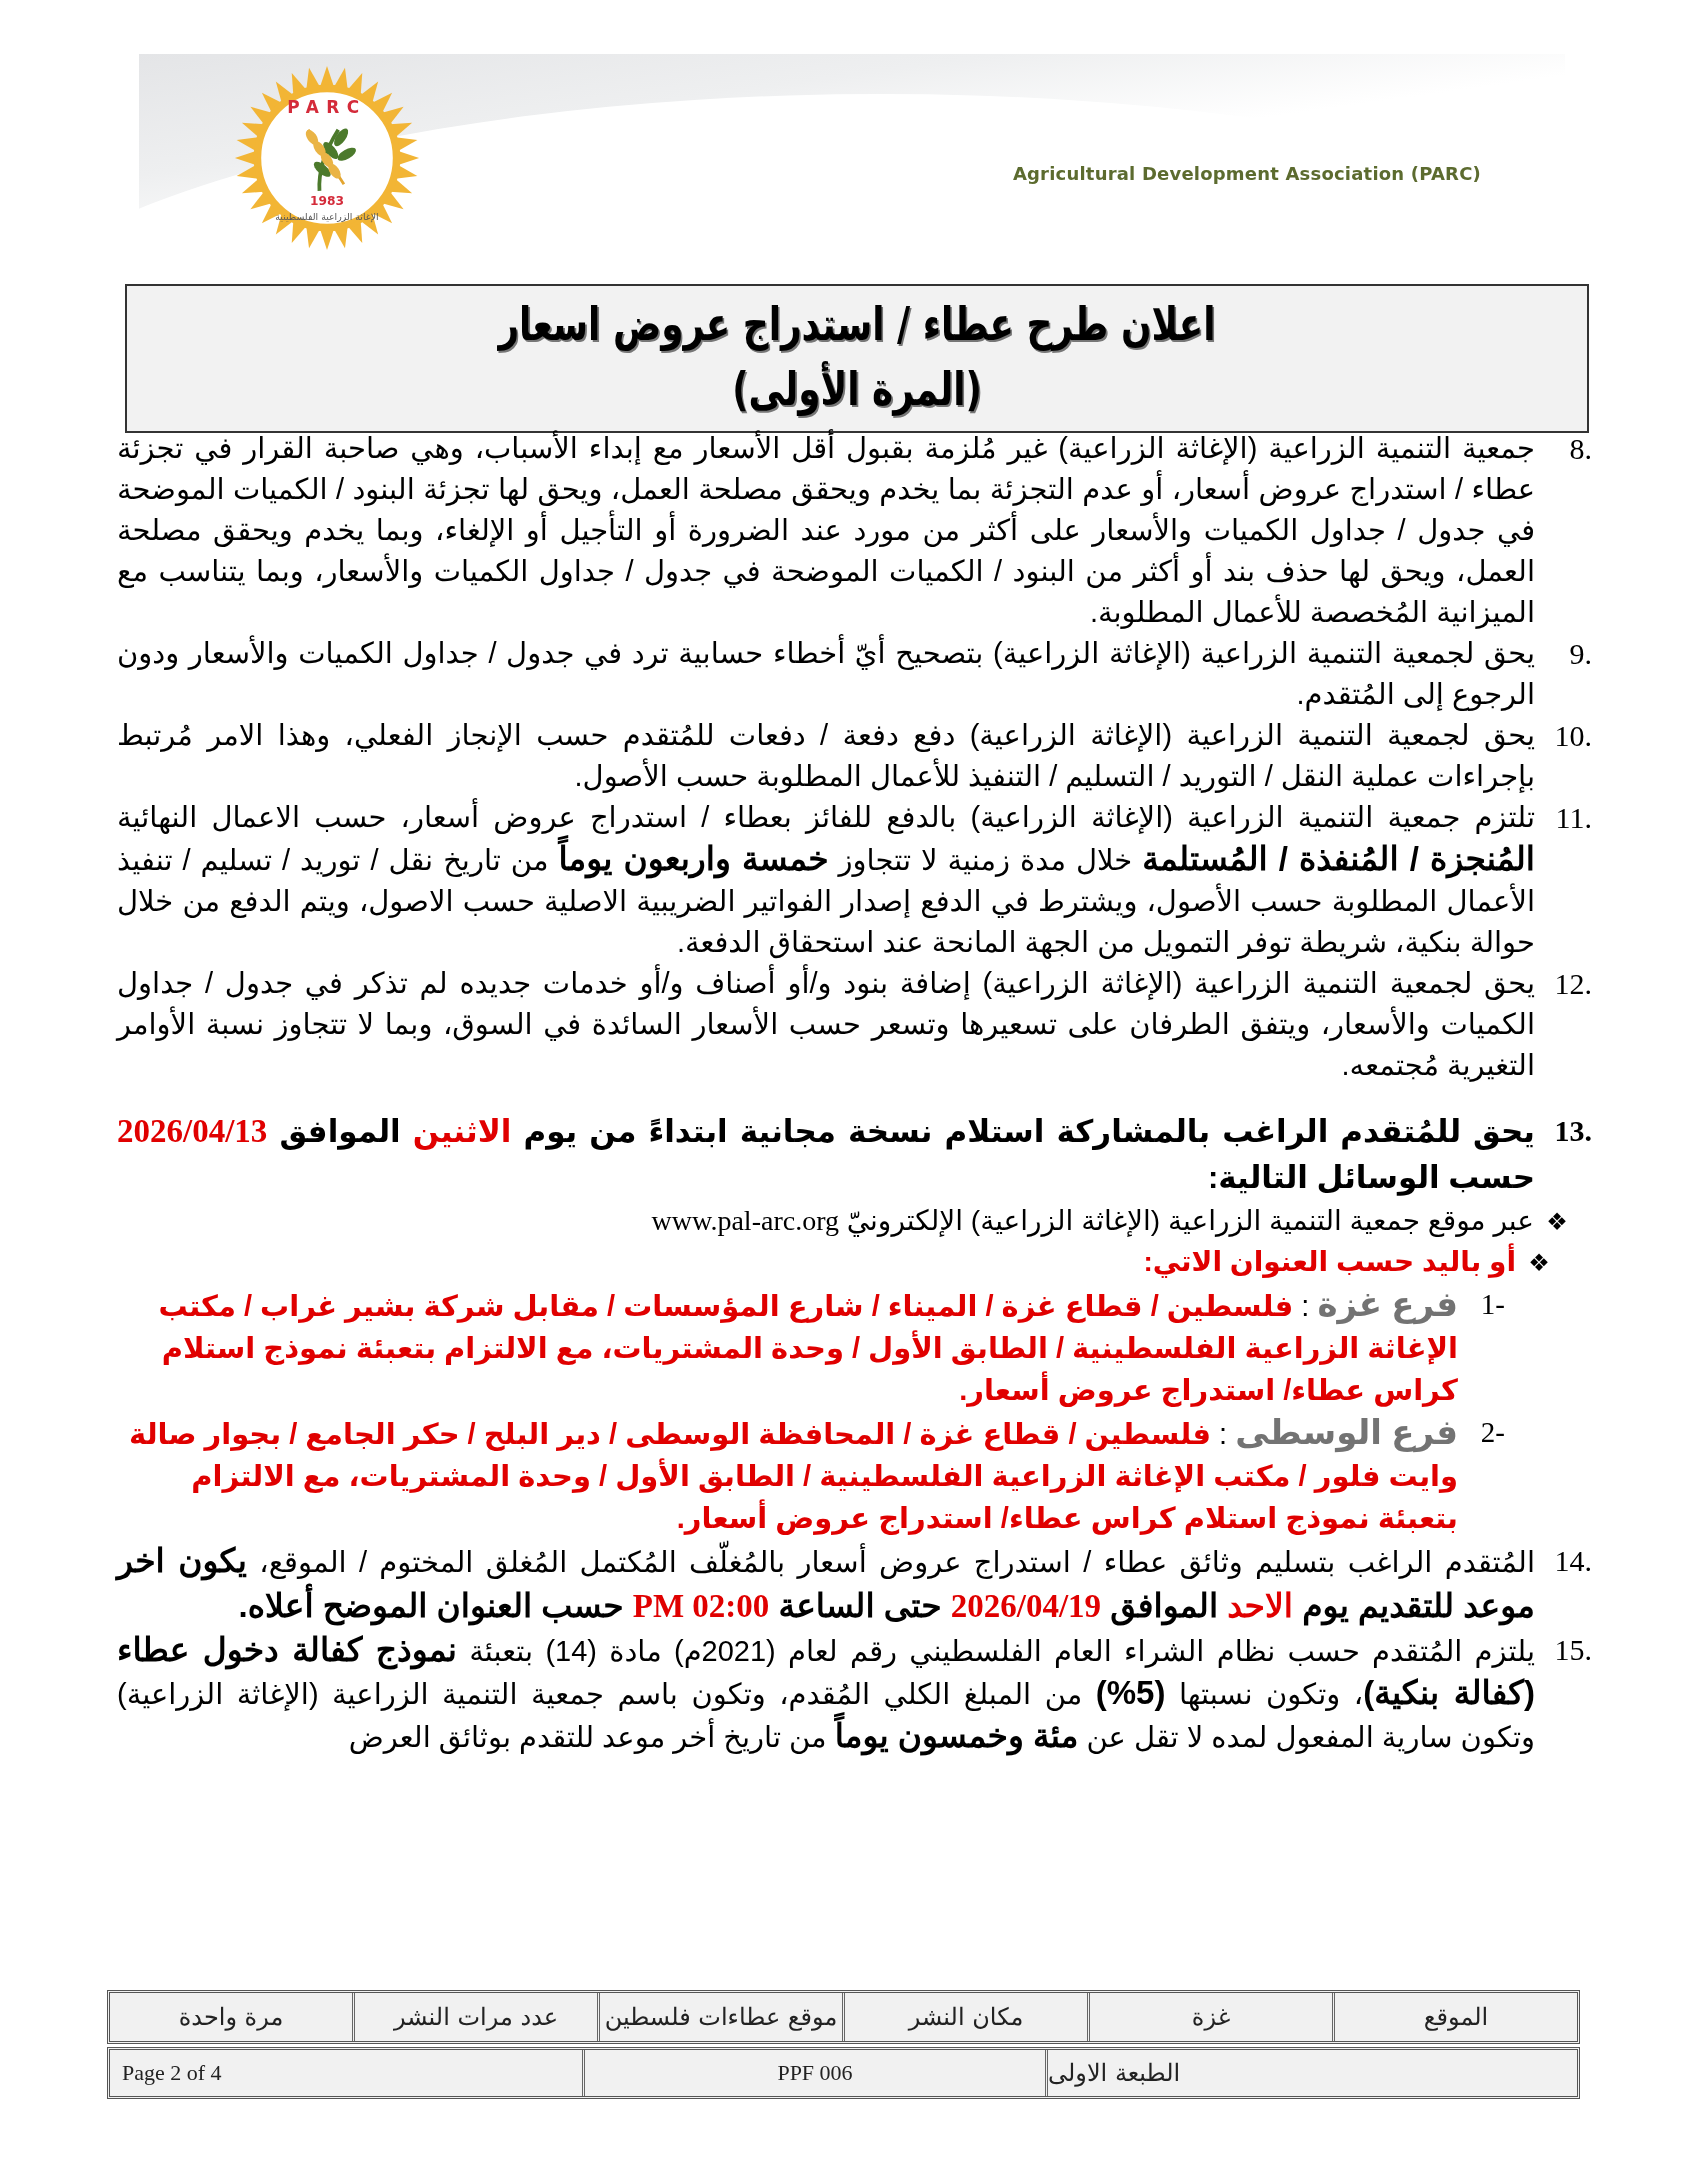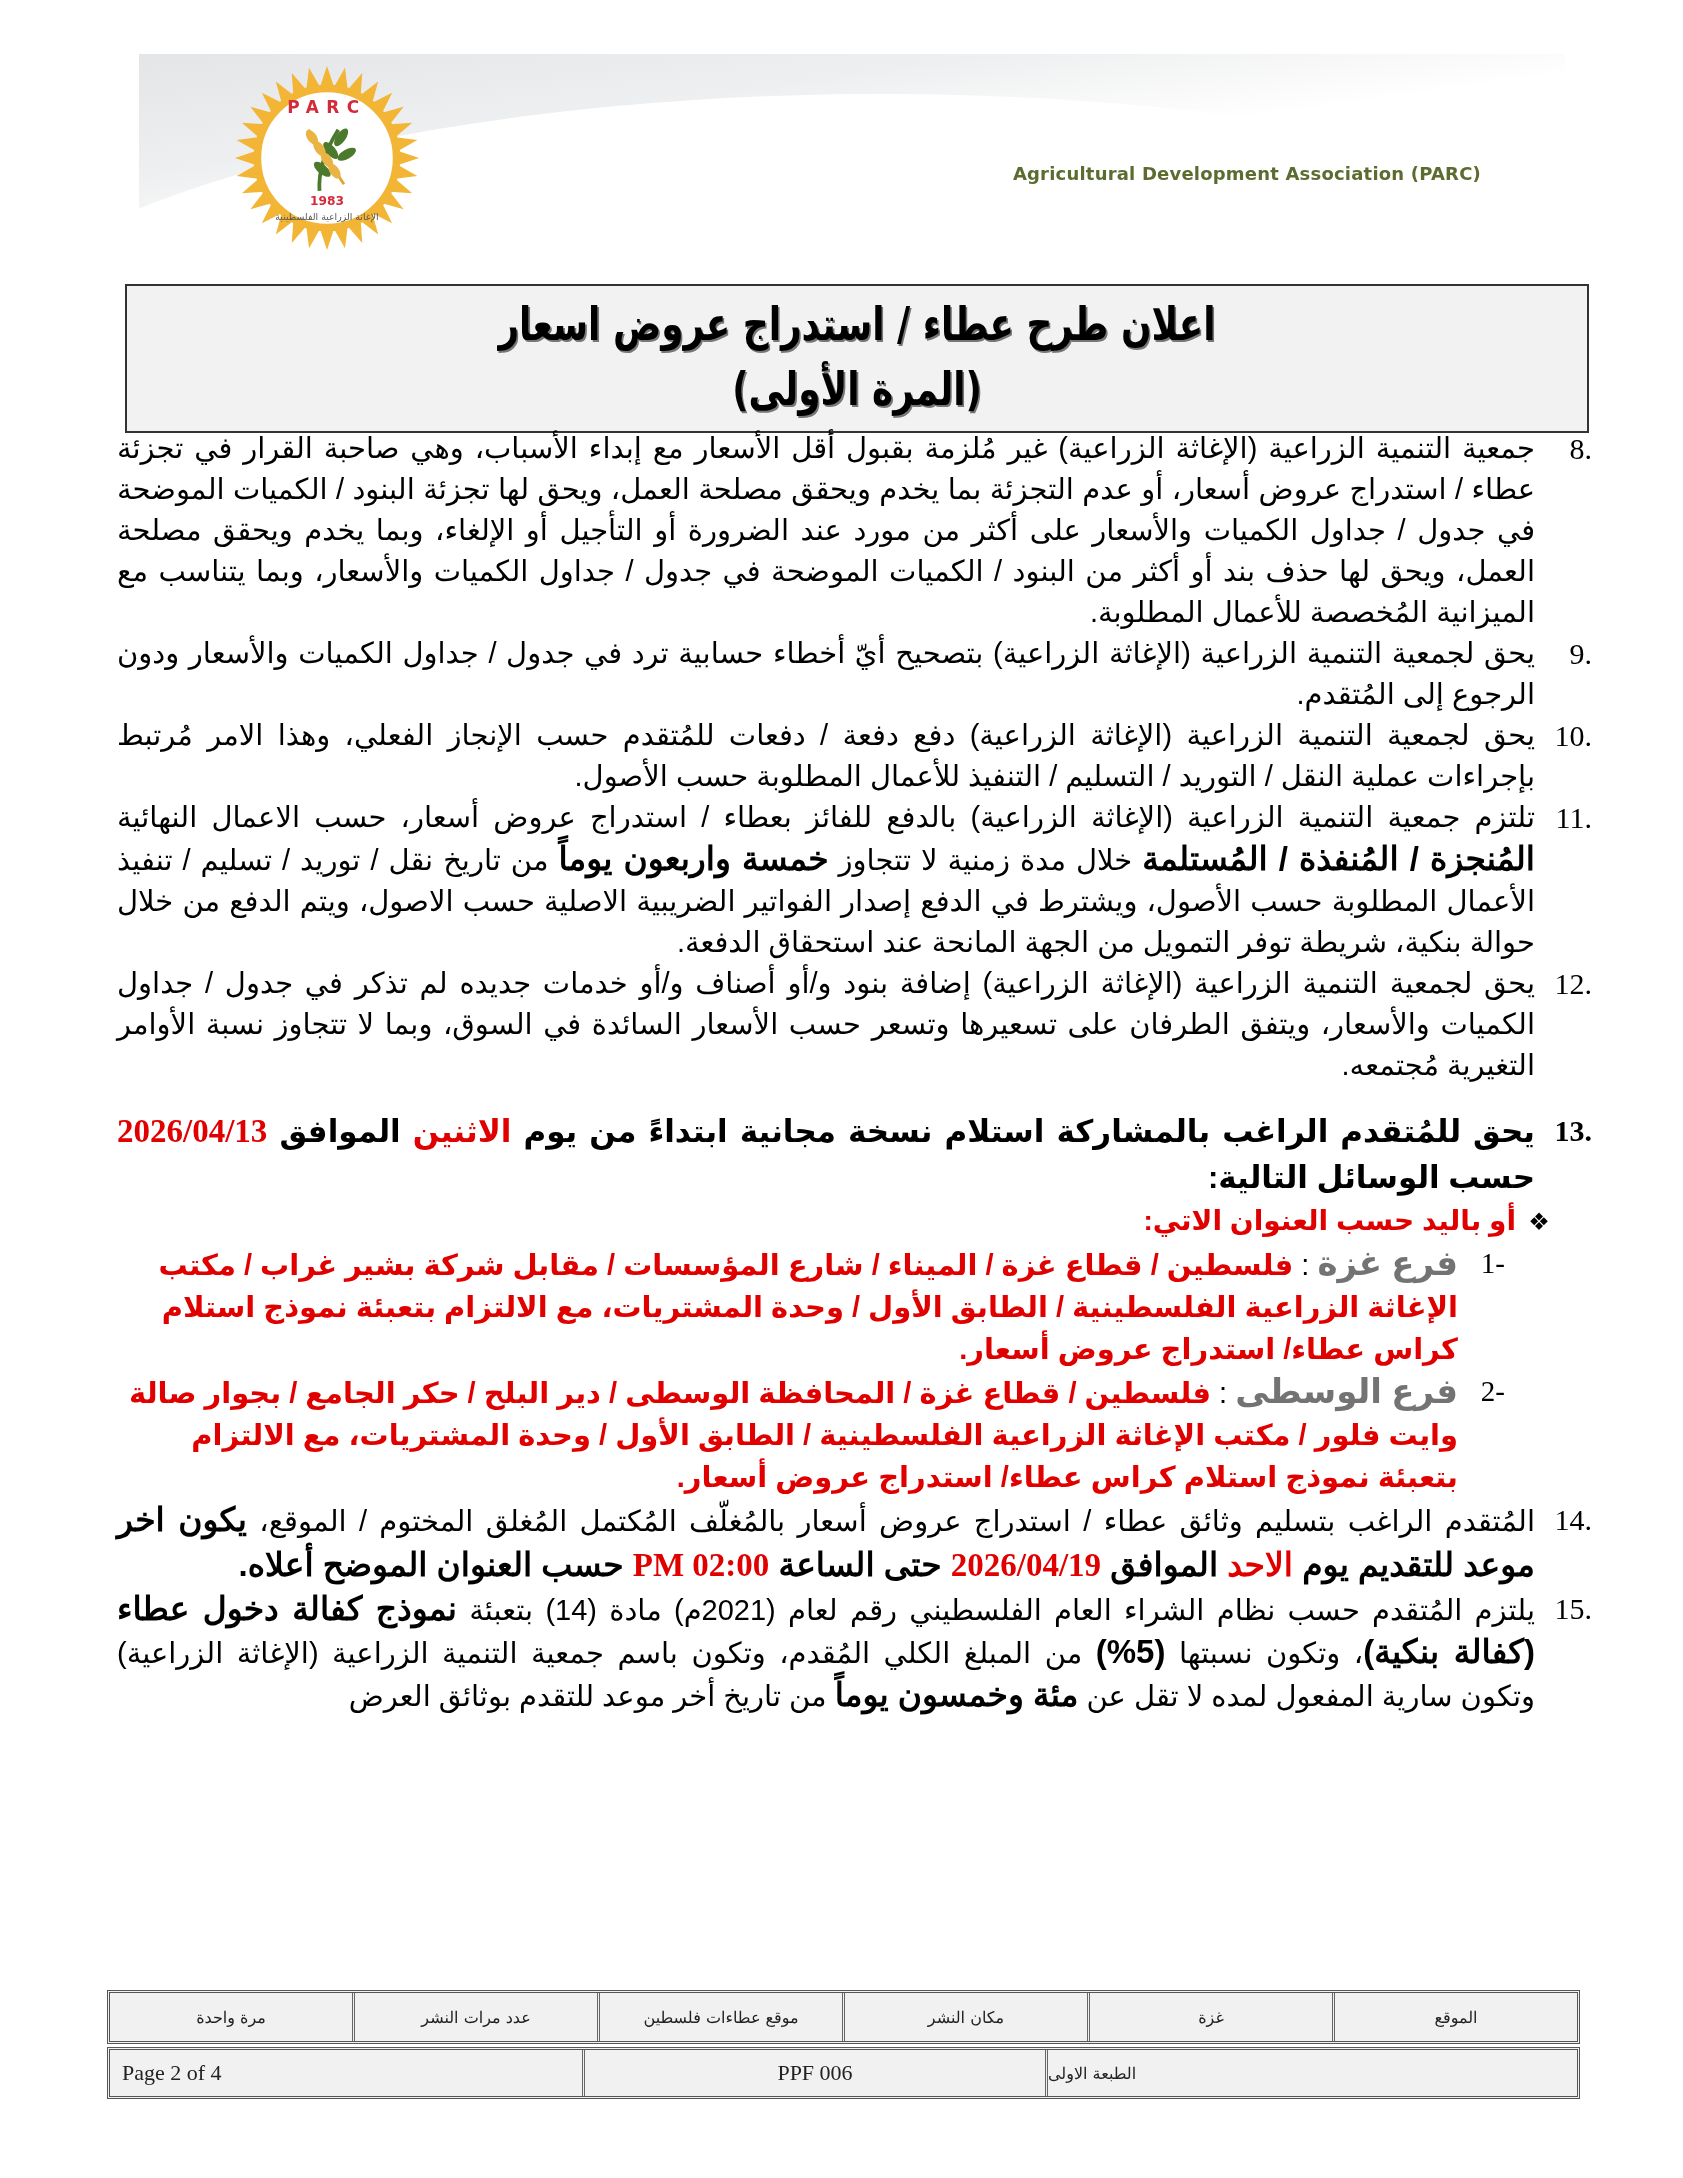--- a/index.html
+++ b/index.html
@@ -66,21 +66,21 @@
   
   .footer { position: absolute; left: 107px; width: 1473px; }
   .ft {
     position: absolute; left: 0; width: 100%; border: 3px double #555; box-sizing: border-box;
     background: #f1f1f1; display: flex; direction: ltr;
   }
   .ft.row1 { top: 1990px; height: 54px; }
   .ft.row2 { top: 2047px; height: 52px; }
   .ft .cell {
     border-right: 3px double #666; box-sizing: border-box; display: flex; align-items: center; justify-content: center;
-    font-family: "DejaVu Serif", serif; font-size: 16px; color: #222; direction: rtl;
+    font-family: "DejaVu Serif", serif; font-size: 24px; color: #222; direction: rtl;
   }
   .ft .cell:last-child { border-right: none; }
   .ft.row1 .cell { flex: 1; }
   .ft.row2 .cell { flex: 1; }
   .ft.row2 .cell.page { justify-content: flex-start; padding-left: 12px; direction: ltr; font-family: "Liberation Serif", serif; font-size: 22px; }
   .ft.row2 .cell.code { font-family: "Liberation Serif", serif; font-size: 22px; direction: ltr; }
   .ft.row2 .cell.edition { justify-content: flex-end; padding-right: 69px; }
 </style>
 </head>
 <body>
@@ -171,20 +171,24 @@
   <div class="item">
     <span class="num">12.</span>
     <span class="txt">يحق لجمعية التنمية الزراعية (الإغاثة الزراعية) إضافة بنود و/أو أصناف و/أو خدمات جديده لم تذكر في جدول / جداول الكميات والأسعار، ويتفق الطرفان على تسعيرها وتسعر حسب الأسعار السائدة في السوق، وبما لا تتجاوز نسبة الأوامر التغيرية مُجتمعه.</span>
   </div>
 
   <div class="item item13">
     <span class="num">13.</span>
     <span><span>يحق للمُتقدم الراغب بالمشاركة استلام نسخة مجانية ابتداءً من يوم </span><span class="red">الاثنين</span><span> الموافق </span><span class="red serif big">2026/04/13</span><span> حسب الوسائل التالية:</span></span>
   </div>
 
+  <div class="bullet b1">
+    <span class="diamond">❖</span><span>عبر موقع جمعية التنمية الزراعية (الإغاثة الزراعية) الإلكترونيّ</span>
+    <span class="serif">www.pal-arc.org</span>
+  </div>
   <div class="bullet b2">
     <span class="diamond">❖</span><span class="red b">أو باليد حسب العنوان الاتي:</span>
   </div>
 
   <div class="sub">
     <span class="subnum">1-</span>
     <span class="branch">فرع غزة</span><span class="colon"> : </span><span>فلسطين / قطاع غزة / الميناء / شارع المؤسسات / مقابل شركة بشير غراب / مكتب الإغاثة الزراعية الفلسطينية / الطابق الأول / وحدة المشتريات، مع الالتزام بتعبئة نموذج استلام كراس عطاء/ استدراج عروض أسعار.</span>
   </div>
 
   <div class="sub">

